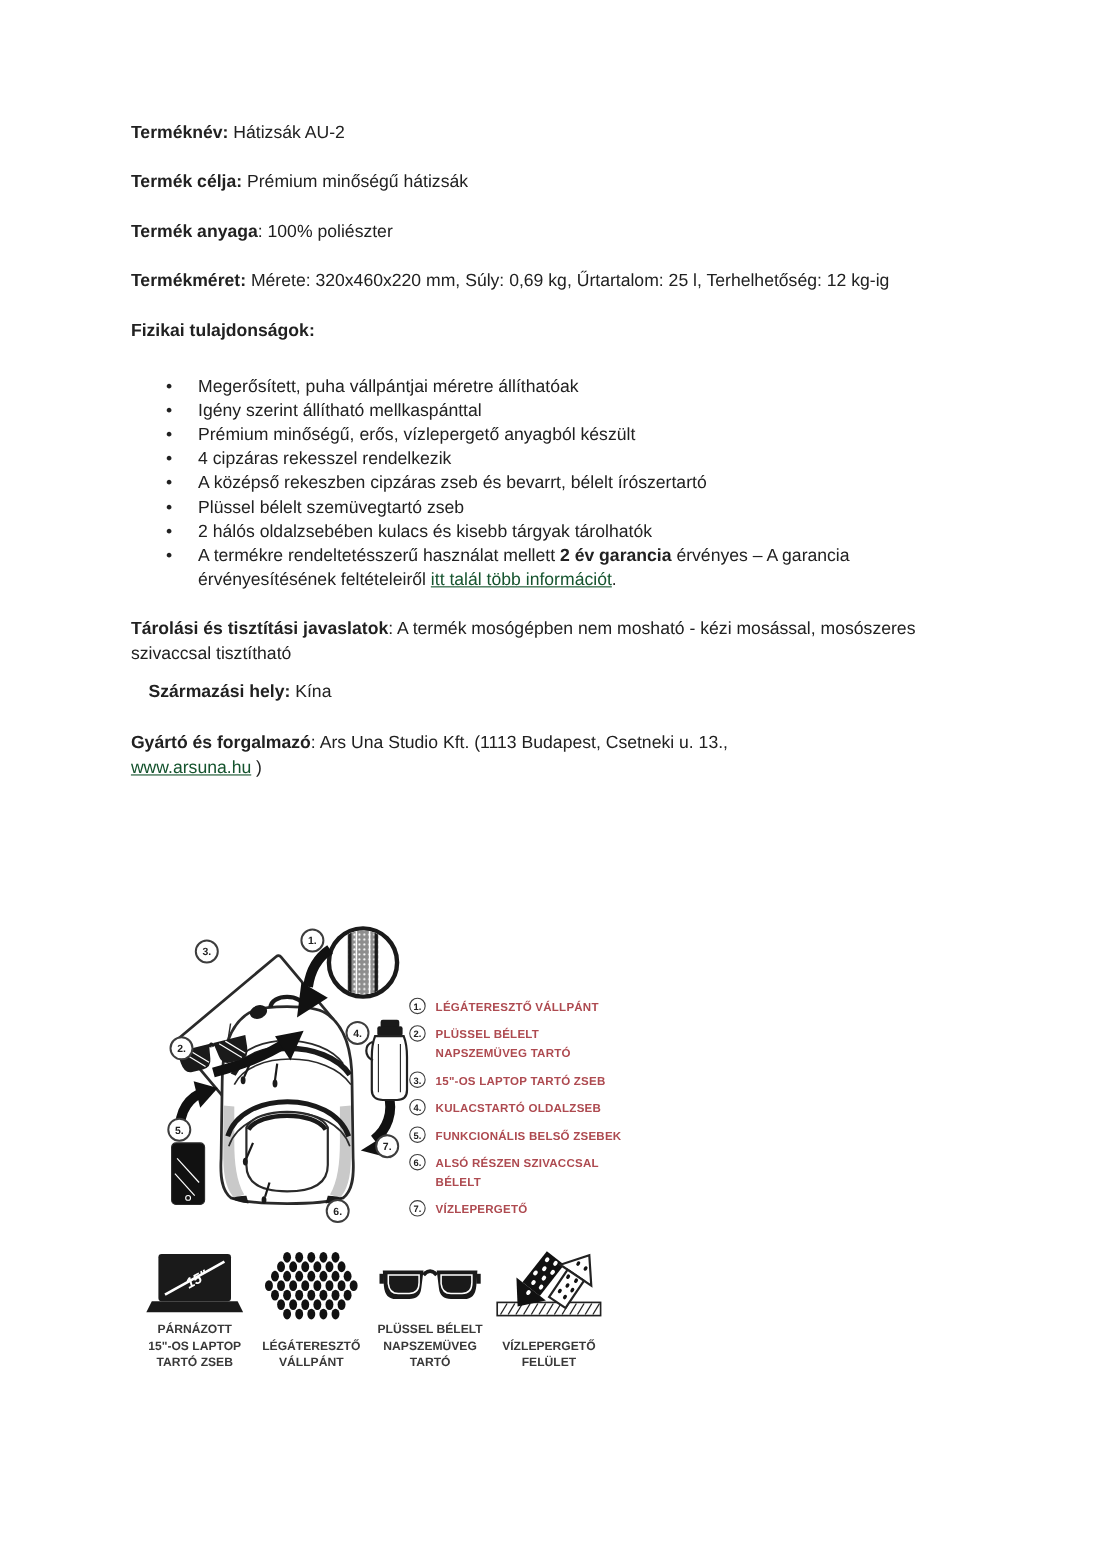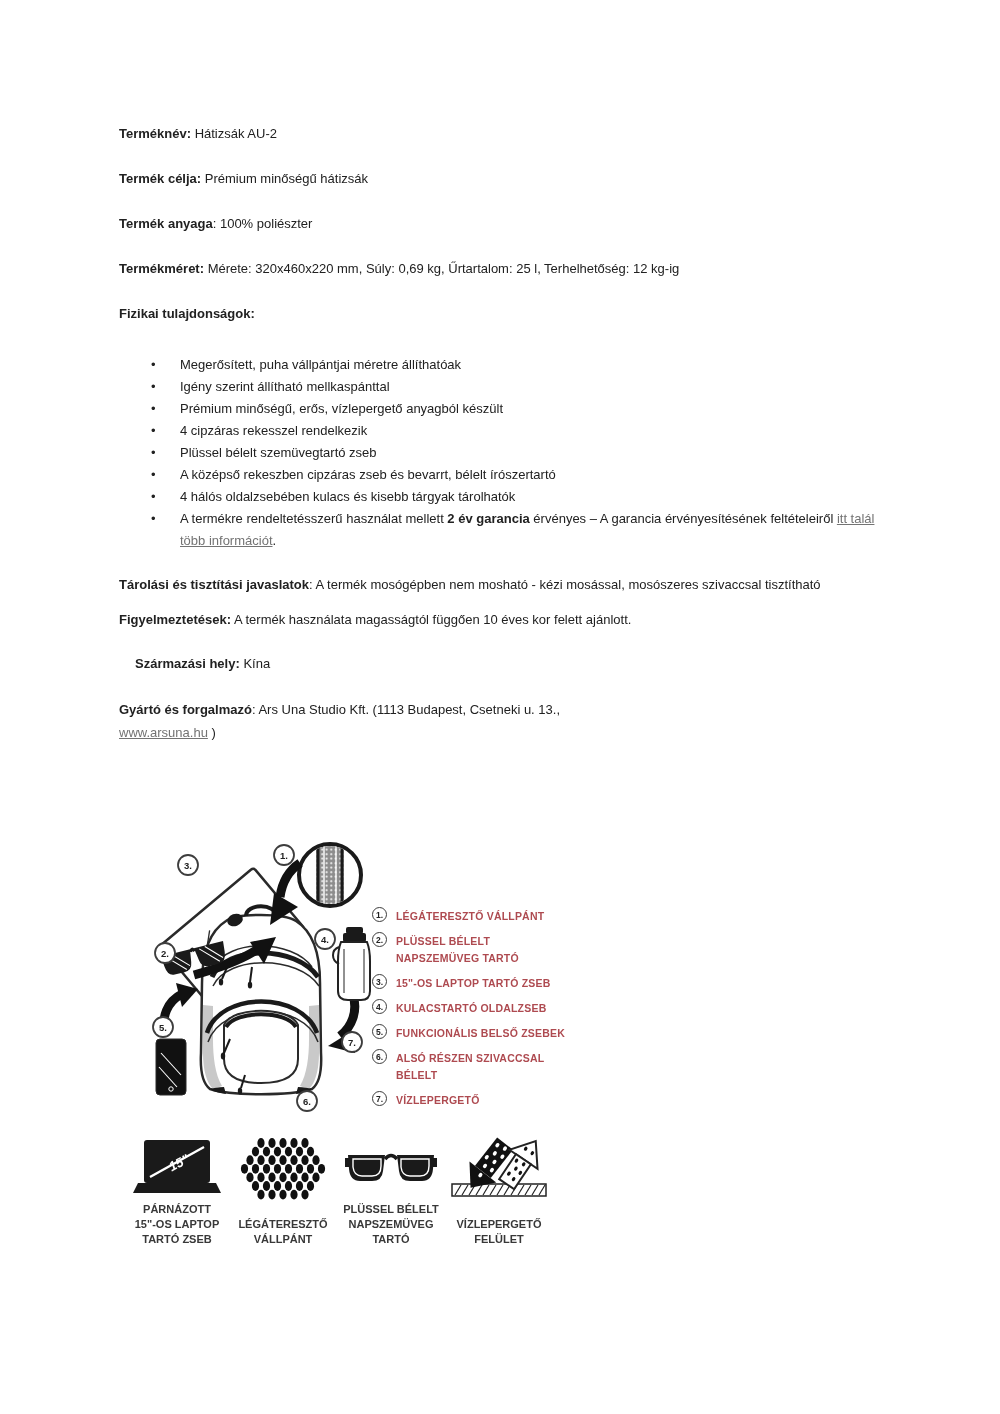--- a/index.html
+++ b/index.html
@@ -1,31 +1,31 @@
 <!DOCTYPE html>
 <html><head>
 <meta charset="utf-8">
 <style>
   * { margin:0; padding:0; box-sizing:border-box; }
   html,body { background:#ffffff; }
   body { width:1000px; height:1414px; font-family:"Liberation Sans", sans-serif; color:#212121; }
   .page { position:relative; width:1000px; height:1414px; background:#fff; overflow:hidden; }
 
   
-  .content { position:absolute; left:119px; top:122px; width:770px; font-size:13px; line-height:23px; }
+  .content { position:absolute; left:119px; top:109px; width:770px; font-size:16px; line-height:23px; }
   .para { margin:0 0 22px 0; }
   .para b { font-weight:bold; }
   .heading { font-weight:bold; margin-bottom:29px; }
   ul.props { list-style:none; margin:0 0 21px 0; padding:0 0 0 61px; }
   ul.props li { position:relative; line-height:22px; }
   ul.props li::before { content:"\2022"; position:absolute; left:-29px; top:0; color:#212121; }
   .gap-small { margin-bottom:12px; }
   .gap-mid { margin-bottom:21px; }
   .gap-norm { margin-bottom:23px;margin-left:16px; }
-  a.link { color:#737373; text-decoration:underline; cursor:pointer; }
+  a.link { color:#14532d; text-decoration:underline; cursor:pointer; }
 
   
   .illustration { position:absolute; left:140px; top:843px; width:580px; height:290px; }
   .illustration svg { position:absolute; left:0; top:0; overflow:visible; }
   .features { position:absolute; left:232px; top:64px; width:210px; }
   .feature { display:flex; align-items:flex-start; margin-bottom:7px; }
   .fnum { flex:0 0 auto; width:15px; height:15px; border:1.5px solid #3d3d3d; border-radius:50%;
           font-size:8.5px; font-weight:bold; line-height:15px; text-align:center; color:#222;
           margin-right:9px; background:#fff; }
   .ftext { font-size:10.5px; font-weight:bold; line-height:17px; letter-spacing:0.2px;
@@ -54,29 +54,28 @@
 
     <p class="para"><b>Termékméret:</b><span> Mérete: 320x460x220 mm, Súly: 0,69 kg, Űrtartalom: 25 l, Terhelhetőség: 12 kg-ig</span></p>
 
     <p class="heading">Fizikai tulajdonságok:</p>
 
     <ul class="props">
       <li>Megerősített, puha vállpántjai méretre állíthatóak</li>
       <li>Igény szerint állítható mellkaspánttal</li>
       <li>Prémium minőségű, erős, vízlepergető anyagból készült</li>
       <li>4 cipzáras rekesszel rendelkezik</li>
+      <li>A középső rekeszben cipzáras zseb és bevarrt, bélelt írószertartó</li>
       <li>Plüssel bélelt szemüvegtartó zseb</li>
-      <li>A középső rekeszben cipzáras zseb és bevarrt, bélelt írószertartó</li>
-      <li>4 hálós oldalzsebében kulacs és kisebb tárgyak tárolhatók</li>
+      <li>2 hálós oldalzsebében kulacs és kisebb tárgyak tárolhatók</li>
       <li><span>A termékre rendeltetésszerű használat mellett </span><b>2 év garancia</b><span> érvényes – A garancia érvényesítésének feltételeiről </span><a class="link" href="#">itt talál több információt</a><span>.</span></li>
     </ul>
 
     <p class="para gap-small"><b>Tárolási és tisztítási javaslatok</b><span>: A termék mosógépben nem mosható - kézi mosással, mosószeres szivaccsal tisztítható</span></p>
 
-    <p class="para gap-mid"><b>Figyelmeztetések:</b><span> A termék használata magasságtól függően 10 éves kor felett ajánlott.</span></p>
 
     <p class="para gap-norm"><b>Származási hely:</b><span> Kína</span></p>
 
     <p class="para"><b>Gyártó és forgalmazó</b><span>: Ars Una Studio Kft. (1113 Budapest, Csetneki u. 13.,</span><br><a class="link" href="#">www.arsuna.hu</a><span> )</span></p>
   </div>
 
   <div class="illustration">
     <svg width="245" height="290" viewBox="0 0 245 290">
       <defs>
         <pattern id="meshdots" width="4.5" height="4.5" patternUnits="userSpaceOnUse">

